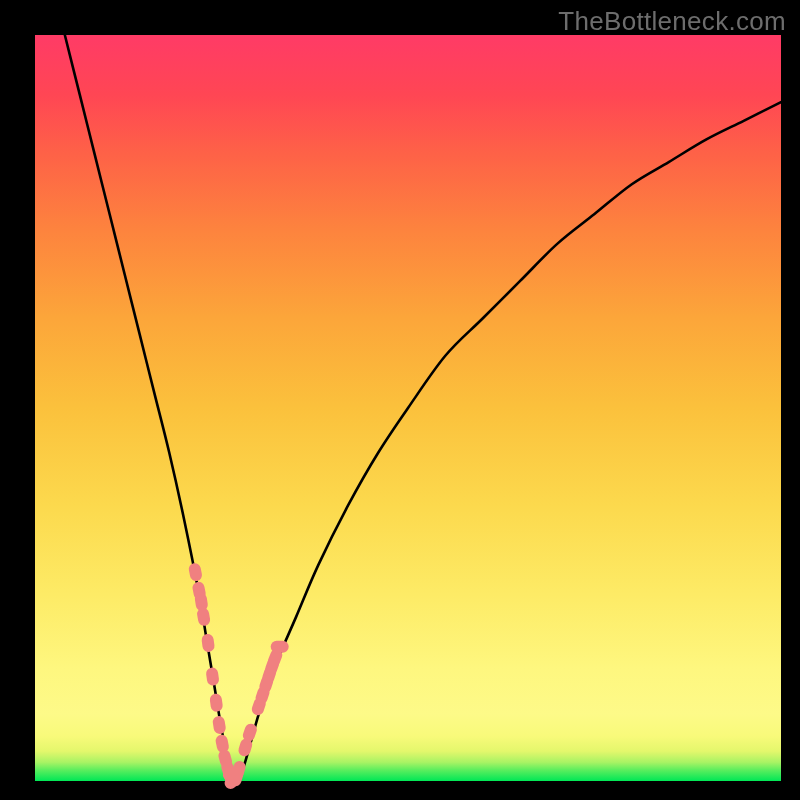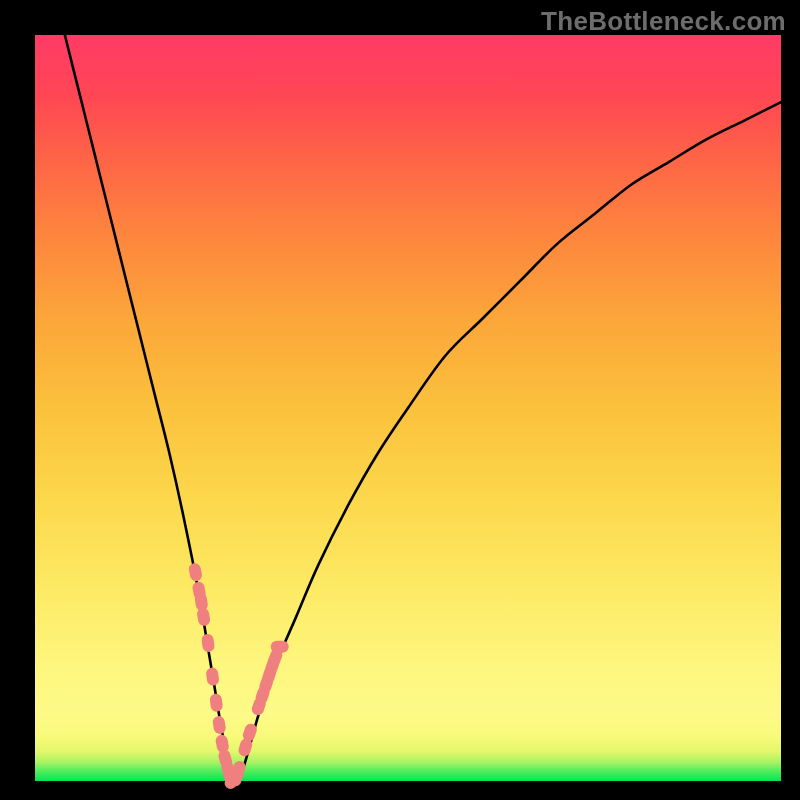--- a/index.html
+++ b/index.html
@@ -45,21 +45,21 @@
       #ff3b66 100%
     );
   }
   .watermark {
     position: absolute;
     top: 6px;
     right: 14px;
     color: #6d6d6d;
     font-size: 26px;
     letter-spacing: 0.3px;
-    font-weight: 700;
+    font-weight: 400;
     user-select: none;
   }
   svg.curve {
     position: absolute;
     left: 0;
     top: 0;
     width: 746px;
     height: 746px;
     overflow: visible;
   }

